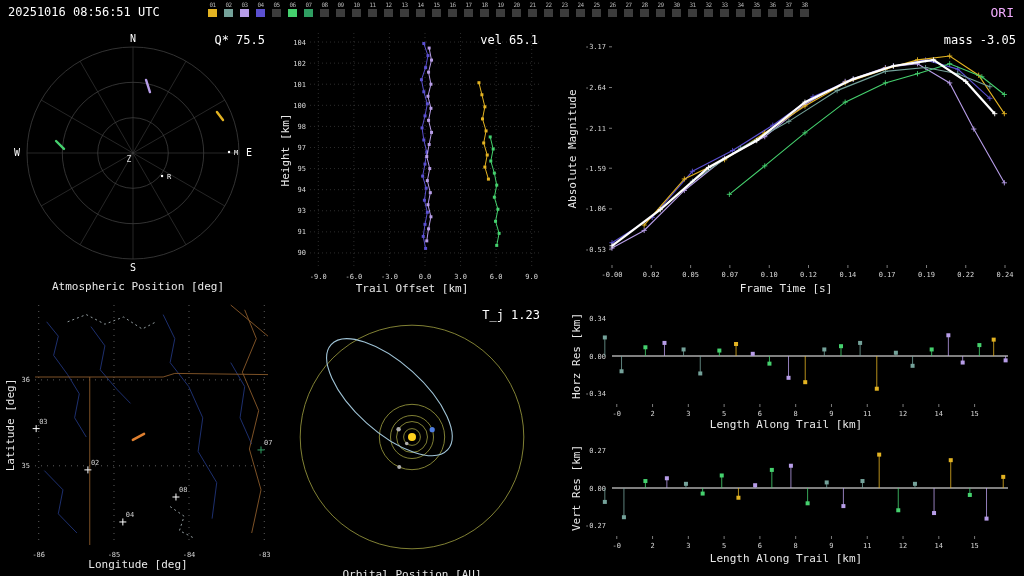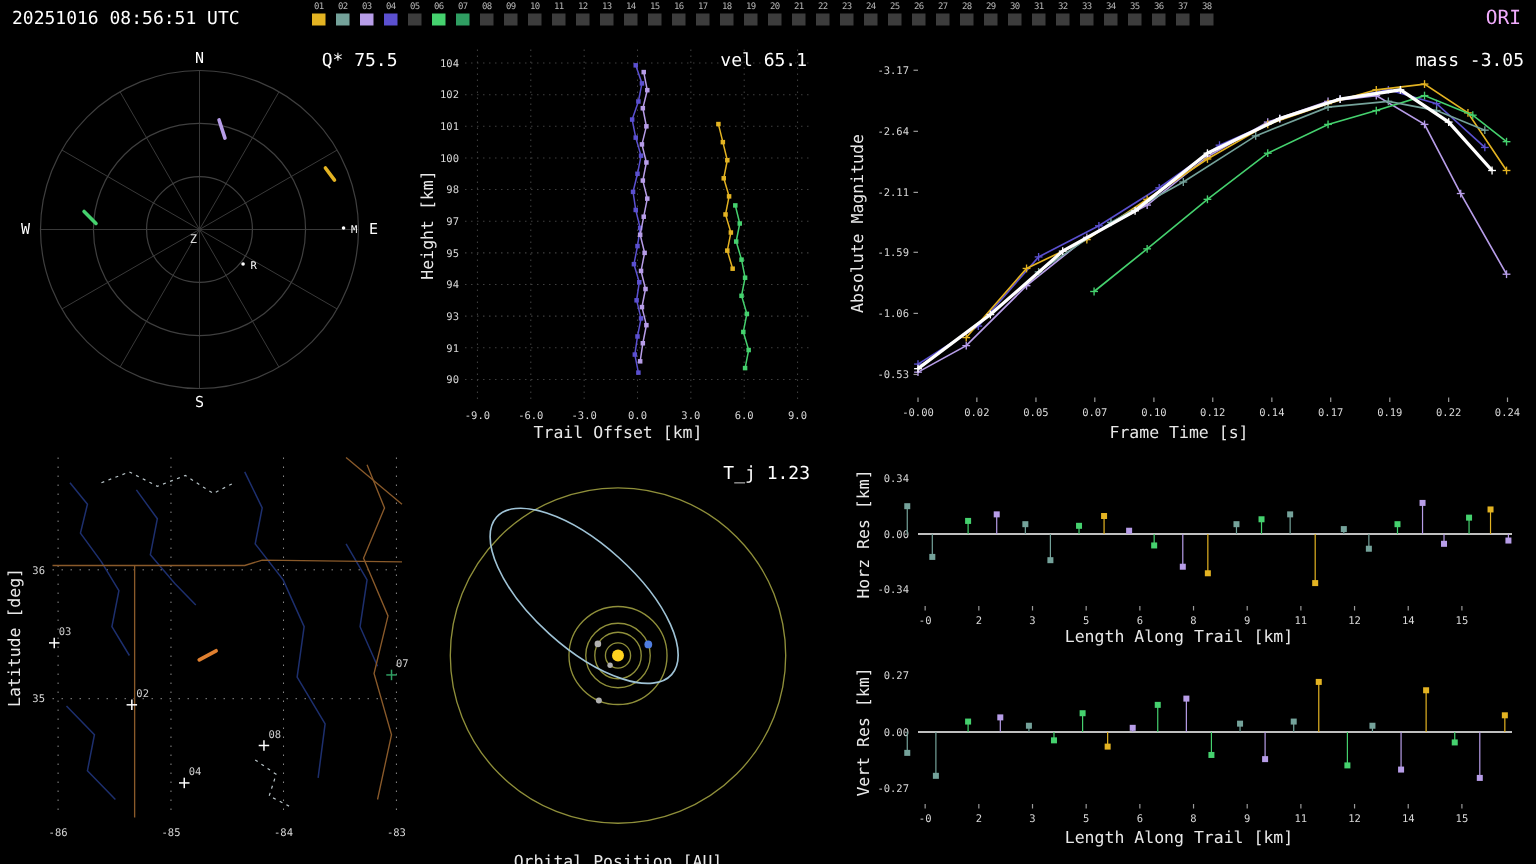--- a/index.html
+++ b/index.html
@@ -208,20 +208,21 @@
         <text x="129" y="138" text-anchor="middle" fill="#ddd" font-size="8">Z</text>
         <line x1="146.038" y1="55.96600000000001" x2="149.96" y2="68.05000000000001" stroke="#b79de8" stroke-width="2.4" stroke-linecap="round"></line>
         <line x1="216.952" y1="87.97800000000001" x2="222.994" y2="96.03399999999999" stroke="#e3b322" stroke-width="2.4" stroke-linecap="round"></line>
         <line x1="56.044" y1="117.022" x2="63.994" y2="124.972" stroke="#45d16e" stroke-width="2.4" stroke-linecap="round"></line>
         <circle cx="229.036" cy="128.046" r="1.2" fill="#fff"></circle>
         <text x="234.036" y="131.046" text-anchor="start" fill="#fff" font-size="7">M</text>
         <circle cx="162.044" cy="152.002" r="1.2" fill="#fff"></circle>
         <text x="167.044" y="155.002" text-anchor="start" fill="#fff" font-size="7">R</text>
       </svg>
     <div class="corner" style="top:9px;right:11px">Q* 75.5</div>
+    <div class="xlabel" style="top:256px">Atmospheric Position [deg]</div>
   </section>
 
   <section class="panel" style="left:276px;top:24px;width:272px;height:276px">
     <svg id="svg-trail" width="272" height="276">
         <line x1="42.298969072164944" y1="9" x2="42.298969072164944" y2="244" stroke="#3f3f3f" stroke-width="0.7" stroke-dasharray="1 3"></line>
         <text x="42.298969072164944" y="255" text-anchor="middle" fill="#d8d8d8" font-size="7">-9.0</text>
         <line x1="77.8659793814433" y1="9" x2="77.8659793814433" y2="244" stroke="#3f3f3f" stroke-width="0.7" stroke-dasharray="1 3"></line>
         <text x="77.8659793814433" y="255" text-anchor="middle" fill="#d8d8d8" font-size="7">-6.0</text>
         <line x1="113.43298969072166" y1="9" x2="113.43298969072166" y2="244" stroke="#3f3f3f" stroke-width="0.7" stroke-dasharray="1 3"></line>
         <text x="113.43298969072166" y="255" text-anchor="middle" fill="#d8d8d8" font-size="7">-3.0</text>
@@ -555,20 +556,21 @@
           <text x="178.965" y="192" text-anchor="start" fill="#cfcfcf" font-size="7">08</text>
         </g>
         <text x="38.728" y="257" text-anchor="middle" fill="#d8d8d8" font-size="7">-86</text>
         <text x="113.98700000000001" y="257" text-anchor="middle" fill="#d8d8d8" font-size="7">-85</text>
         <text x="189.013" y="257" text-anchor="middle" fill="#d8d8d8" font-size="7">-84</text>
         <text x="264.272" y="257" text-anchor="middle" fill="#d8d8d8" font-size="7">-83</text>
         <text x="30" y="82.38" text-anchor="end" fill="#d8d8d8" font-size="7">36</text>
         <text x="30" y="168.3" text-anchor="end" fill="#d8d8d8" font-size="7">35</text>
       </svg>
     <div class="ylabel" style="left:10px;top:125px">Latitude [deg]</div>
+    <div class="xlabel" style="top:258px">Longitude [deg]</div>
   </section>
 
   <section class="panel" style="left:276px;top:300px;width:272px;height:276px">
     <svg id="svg-orbit" width="272" height="276">
         <circle cx="136" cy="137" r="8.385" fill="none" stroke="#8f8f3a" stroke-width="0.9"></circle>
         <circle cx="136" cy="137" r="15.479999999999999" fill="none" stroke="#8f8f3a" stroke-width="0.9"></circle>
         <circle cx="136" cy="137" r="21.5" fill="none" stroke="#8f8f3a" stroke-width="0.9"></circle>
         <circle cx="136" cy="137" r="32.68" fill="none" stroke="#8f8f3a" stroke-width="0.9"></circle>
         <circle cx="136" cy="137" r="111.8" fill="none" stroke="#8f8f3a" stroke-width="0.9"></circle>
         <ellipse cx="0" cy="0" rx="78.475" ry="34.4" fill="none" stroke="#9fc3d6" stroke-width="1.1" transform="translate(113.425 97.225) rotate(42)"></ellipse>

